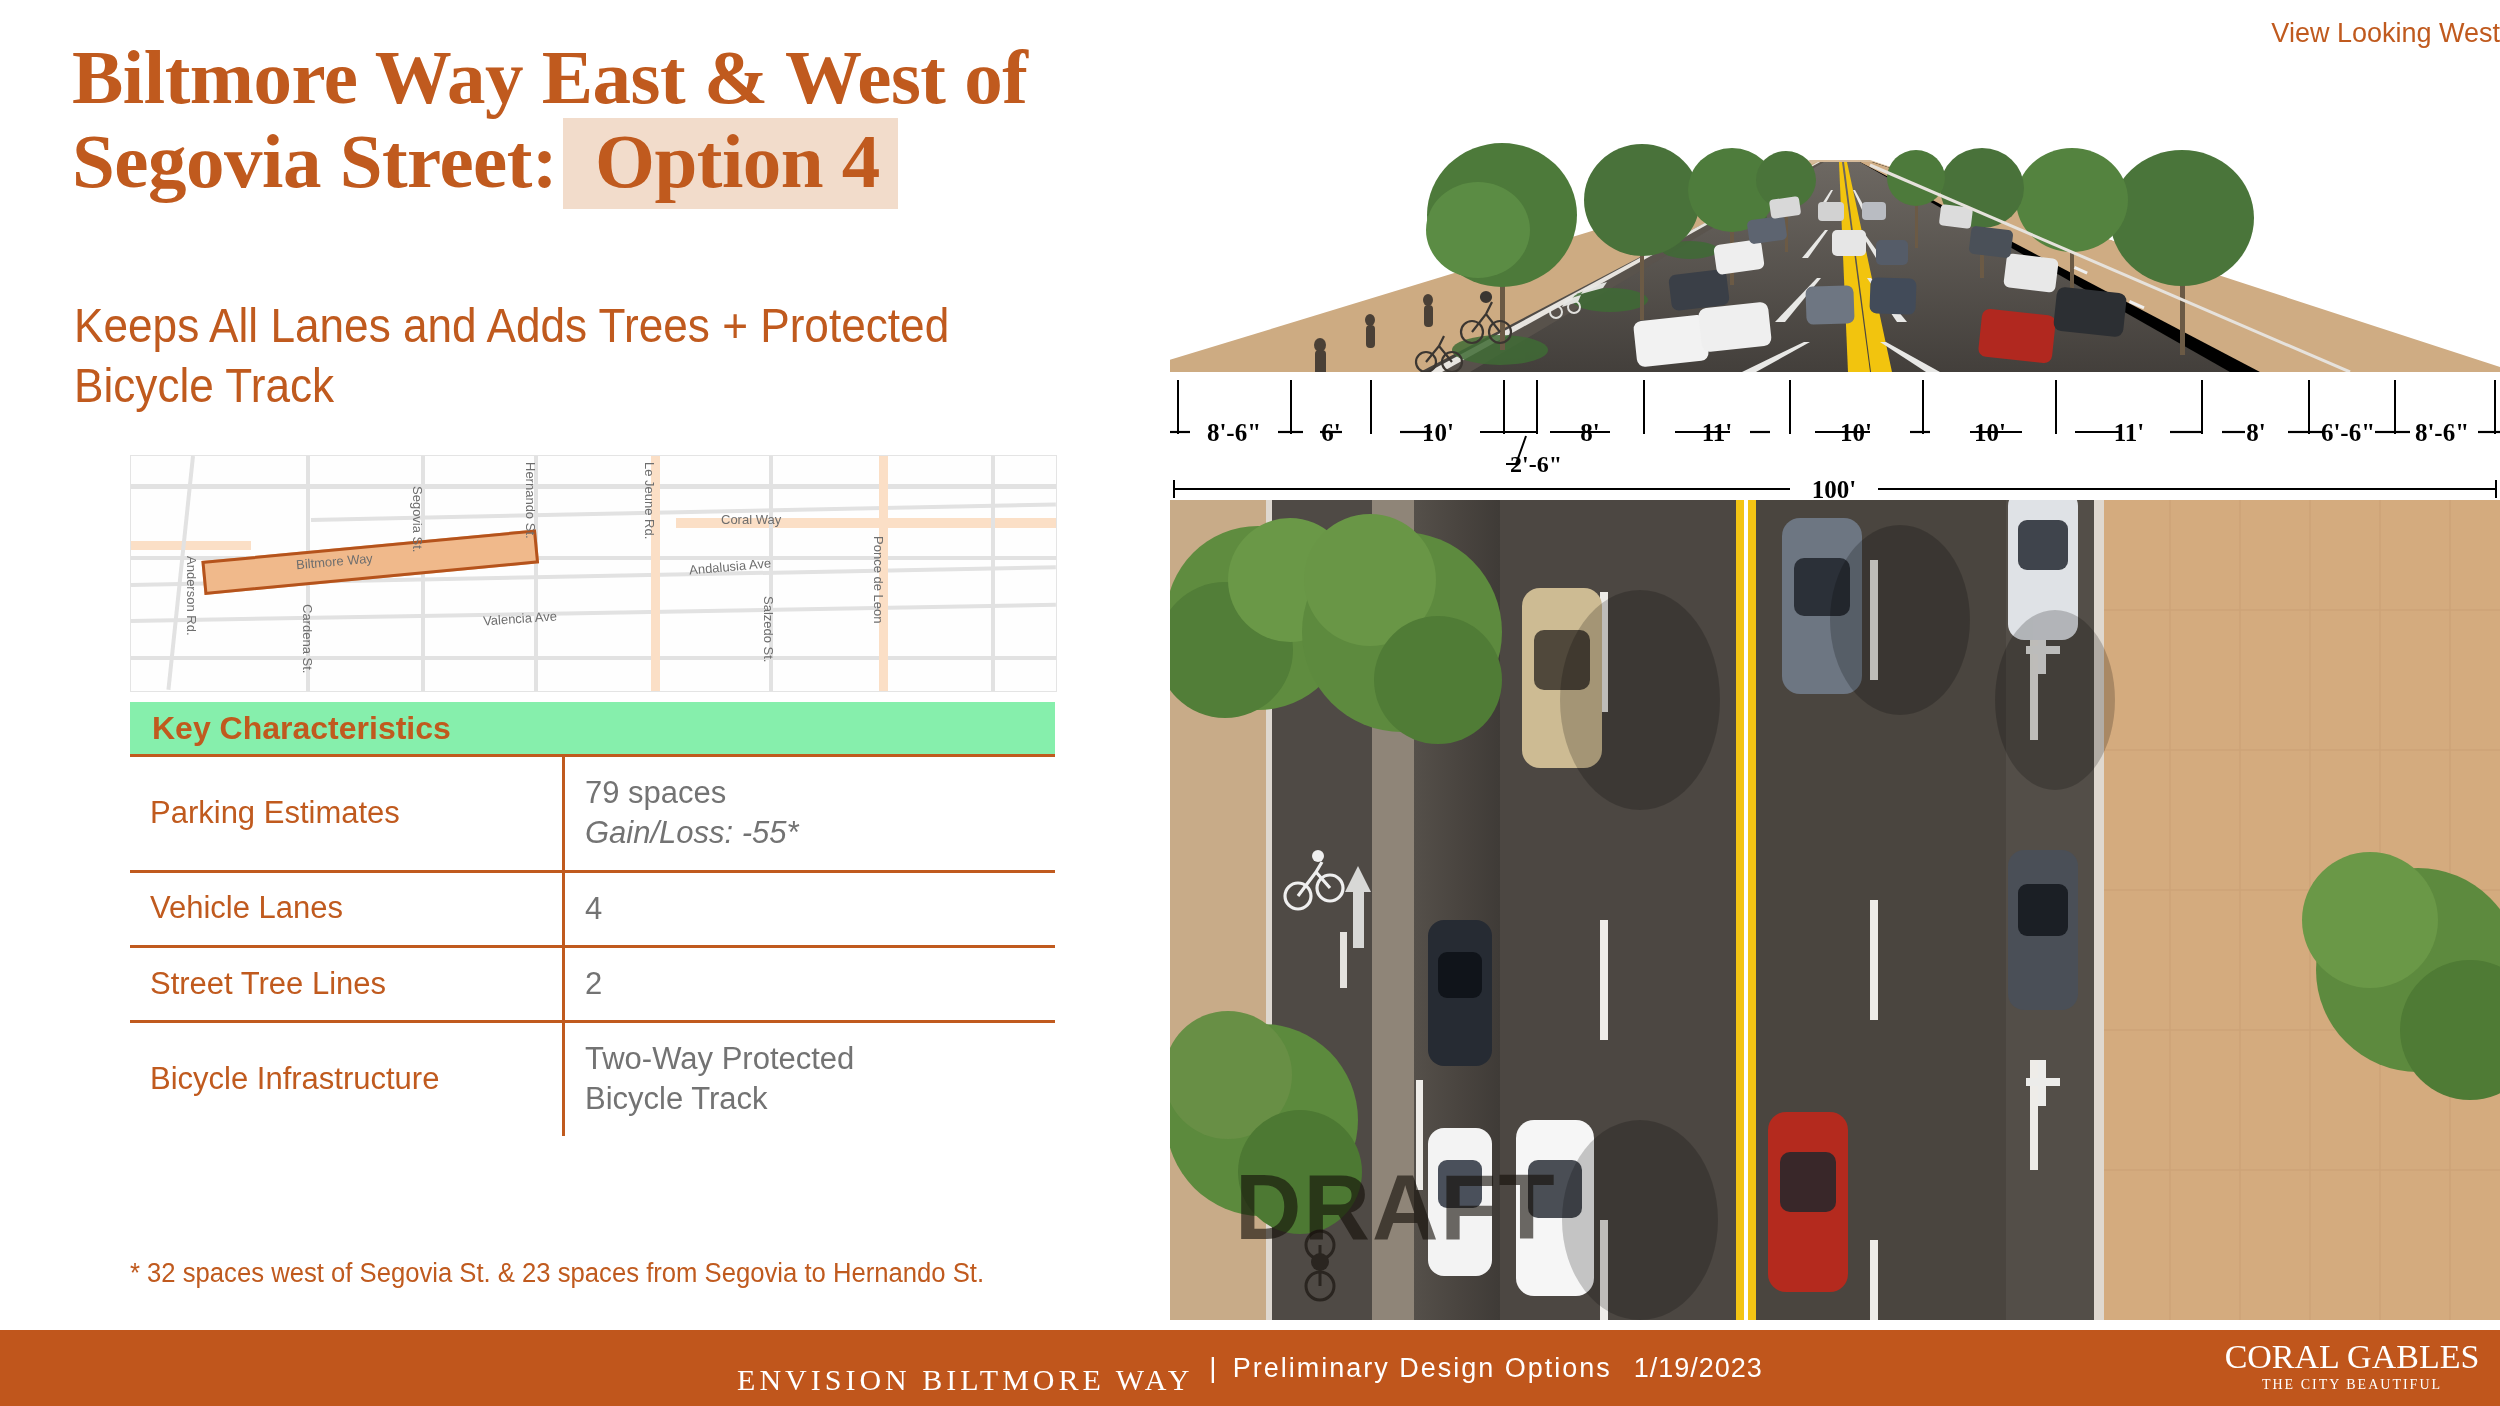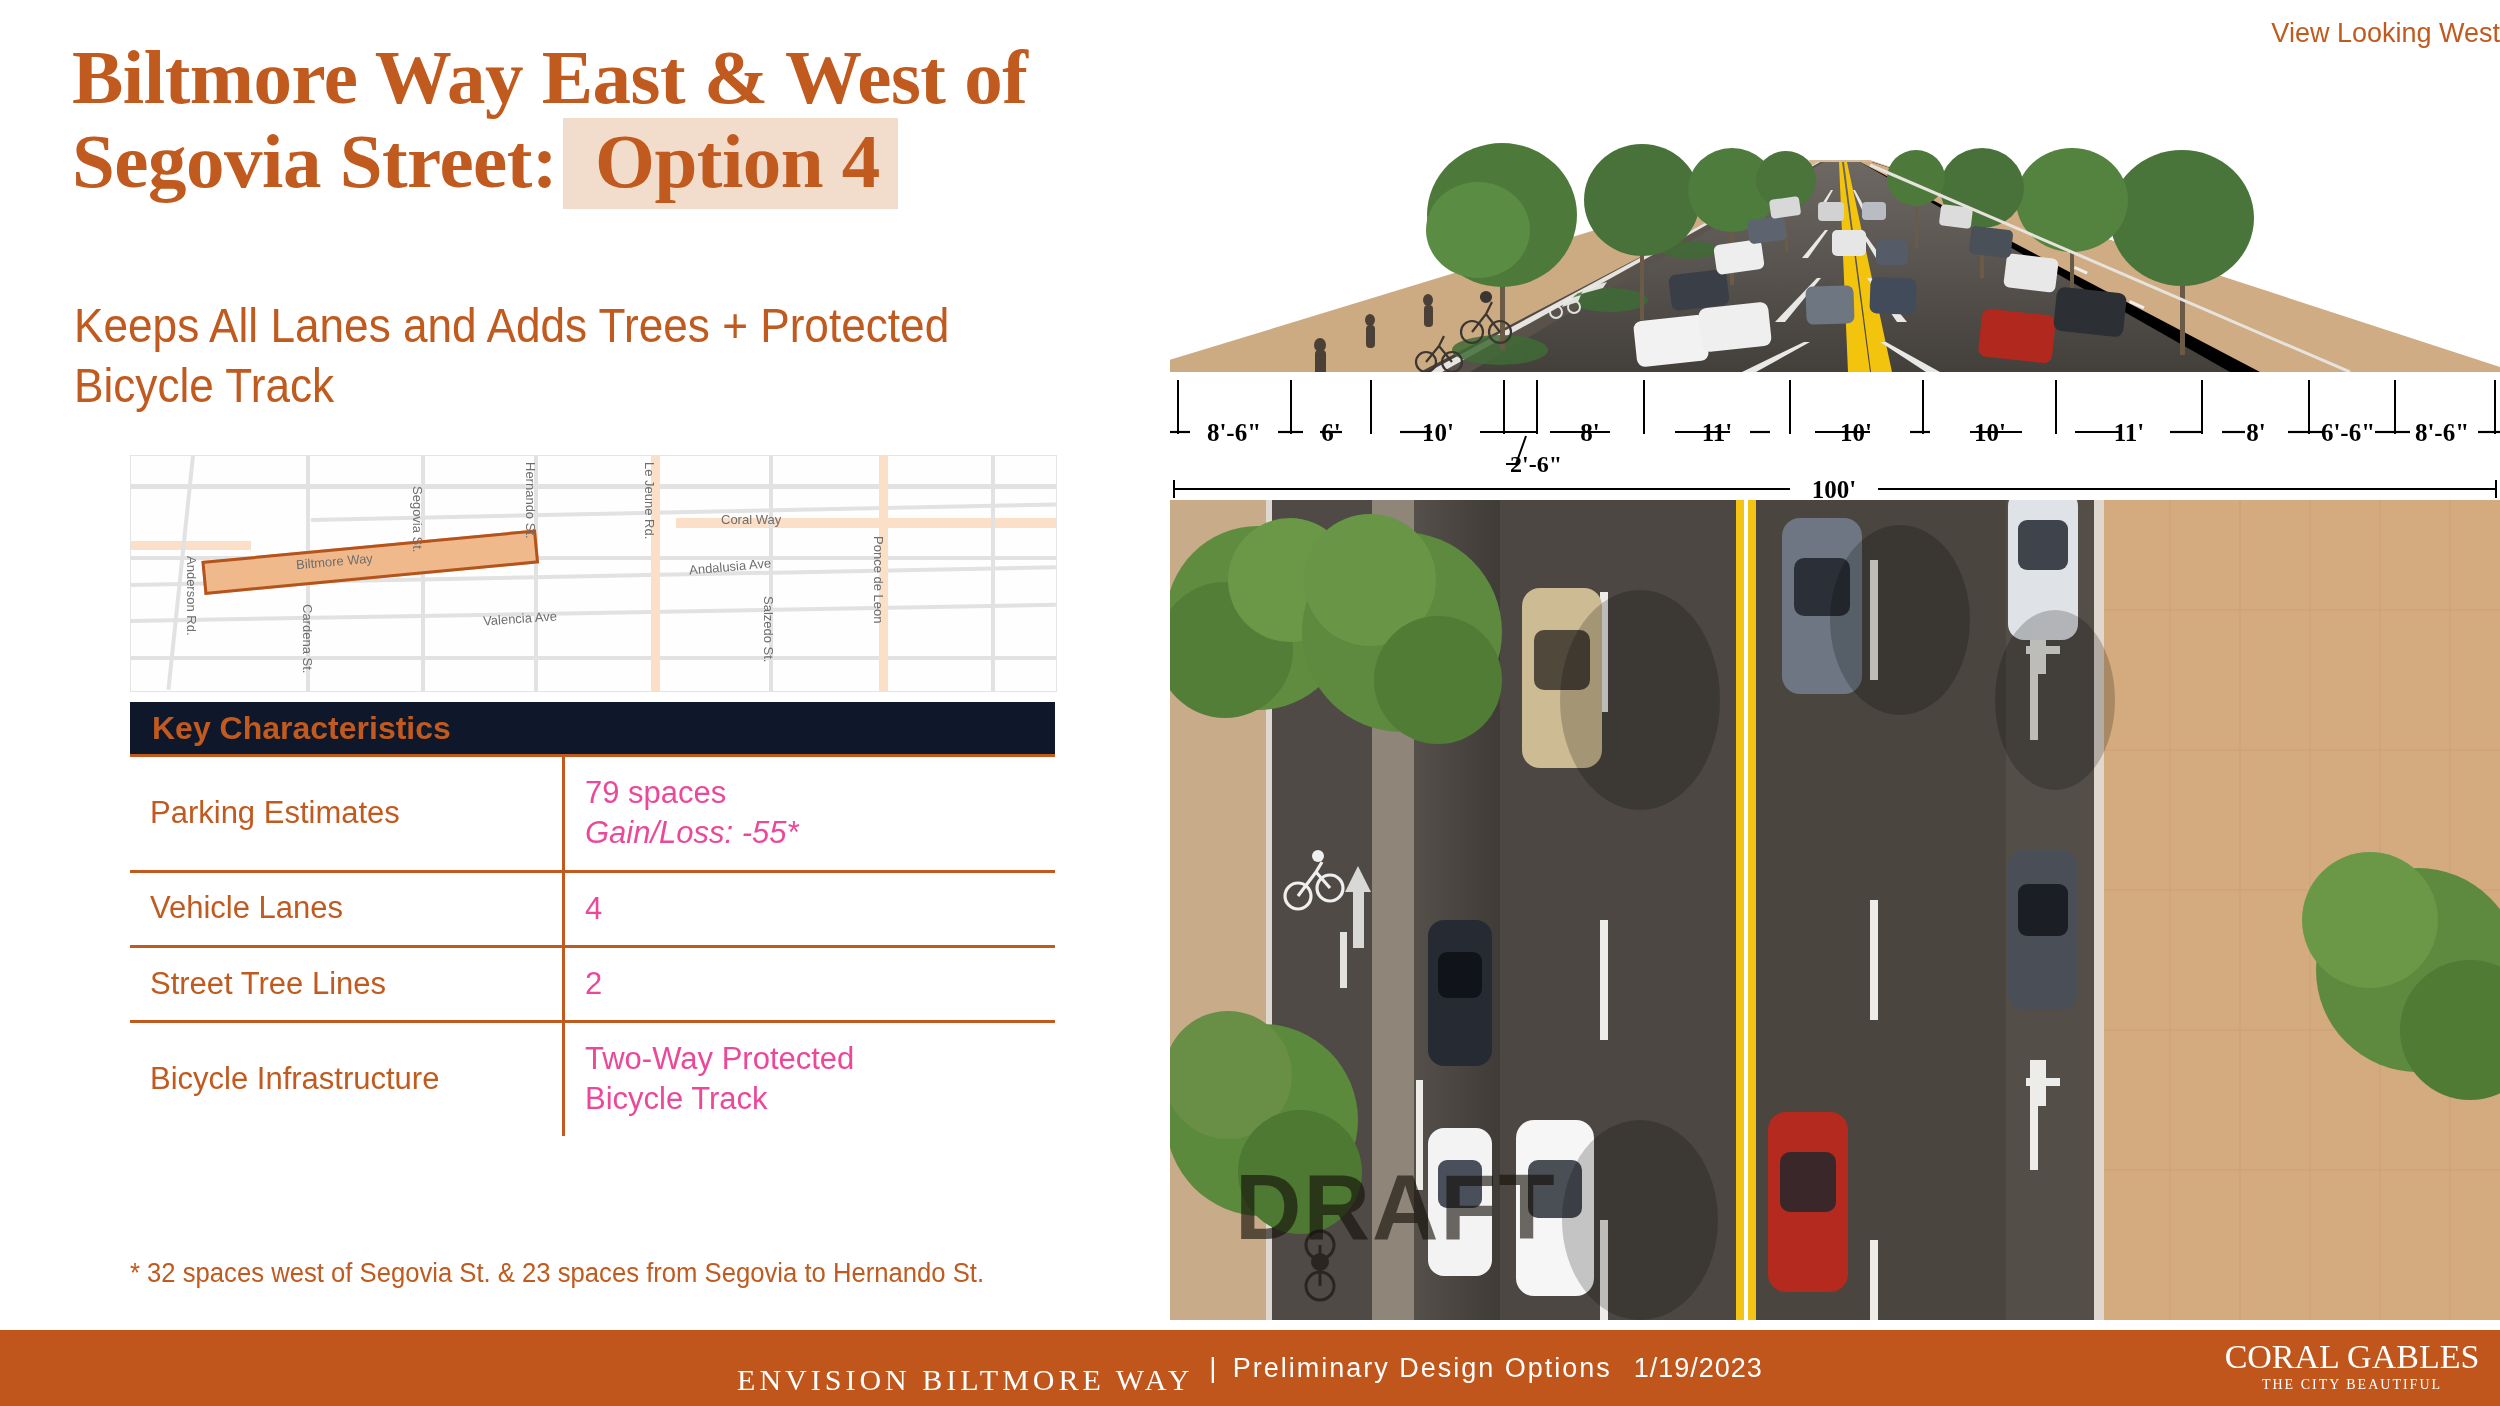--- a/index.html
+++ b/index.html
@@ -25,28 +25,28 @@
     background:#FEFEFE;border:1px solid #E4E4E4;overflow:hidden;}
   .mp-road{position:absolute;background:#E2E2E2;}
   .mp-road.major{background:#FBDFC6;}
   .mp-lbl{position:absolute;font-size:13px;color:#6E6E6E;
     font-family:"Liberation Sans", sans-serif;white-space:nowrap;}
   .mp-lbl.vert{transform:rotate(90deg);transform-origin:left top;}
   #corridor{position:absolute;background:#F0B98B;border:3px solid #B5531C;}
 
   
   #kc-table{position:absolute;left:130px;top:702px;width:925px;}
-  #kc-head{background:#0f172a;height:52px;line-height:52px;
+  #kc-head{background:#86efac;height:52px;line-height:52px;
     padding-left:22px;font-size:32px;font-weight:700;color:#C05A1E;}
   .kc-row{display:flex;border-top:3px solid #C05A1E;}
   .kc-row.first{border-top:3px solid #C05A1E;}
   .kc-cell-l{width:432px;padding:16px 0 16px 20px;box-sizing:border-box;
     display:flex;align-items:center;font-size:31px;color:#C05A1E;line-height:1.25;}
   .kc-cell-r{flex:1;padding:16px 0 16px 20px;box-sizing:border-box;
-    border-left:3px solid #C05A1E;font-size:31px;color:#ec4899;
+    border-left:3px solid #C05A1E;font-size:31px;color:#737373;
     display:flex;flex-direction:column;justify-content:center;line-height:1.3;}
   .kc-sub{font-style:italic;}
   .kc-row.r1 .kc-cell-l,.kc-row.r1 .kc-cell-r{min-height:104px;}
   .kc-row.r2 .kc-cell-l,.kc-row.r2 .kc-cell-r{min-height:96px;}
   .kc-row.r3 .kc-cell-l,.kc-row.r3 .kc-cell-r{min-height:56px;}
   .kc-row.r4 .kc-cell-l,.kc-row.r4 .kc-cell-r{min-height:56px;}
   .kc-row.r5 .kc-cell-l,.kc-row.r5 .kc-cell-r{min-height:96px;}
   #kc-note{position:absolute;left:130px;top:1258px;width:1020px;
     font-size:27px;color:#C05A1E;white-space:nowrap;
     transform:scaleX(0.95);transform-origin:left top;}

